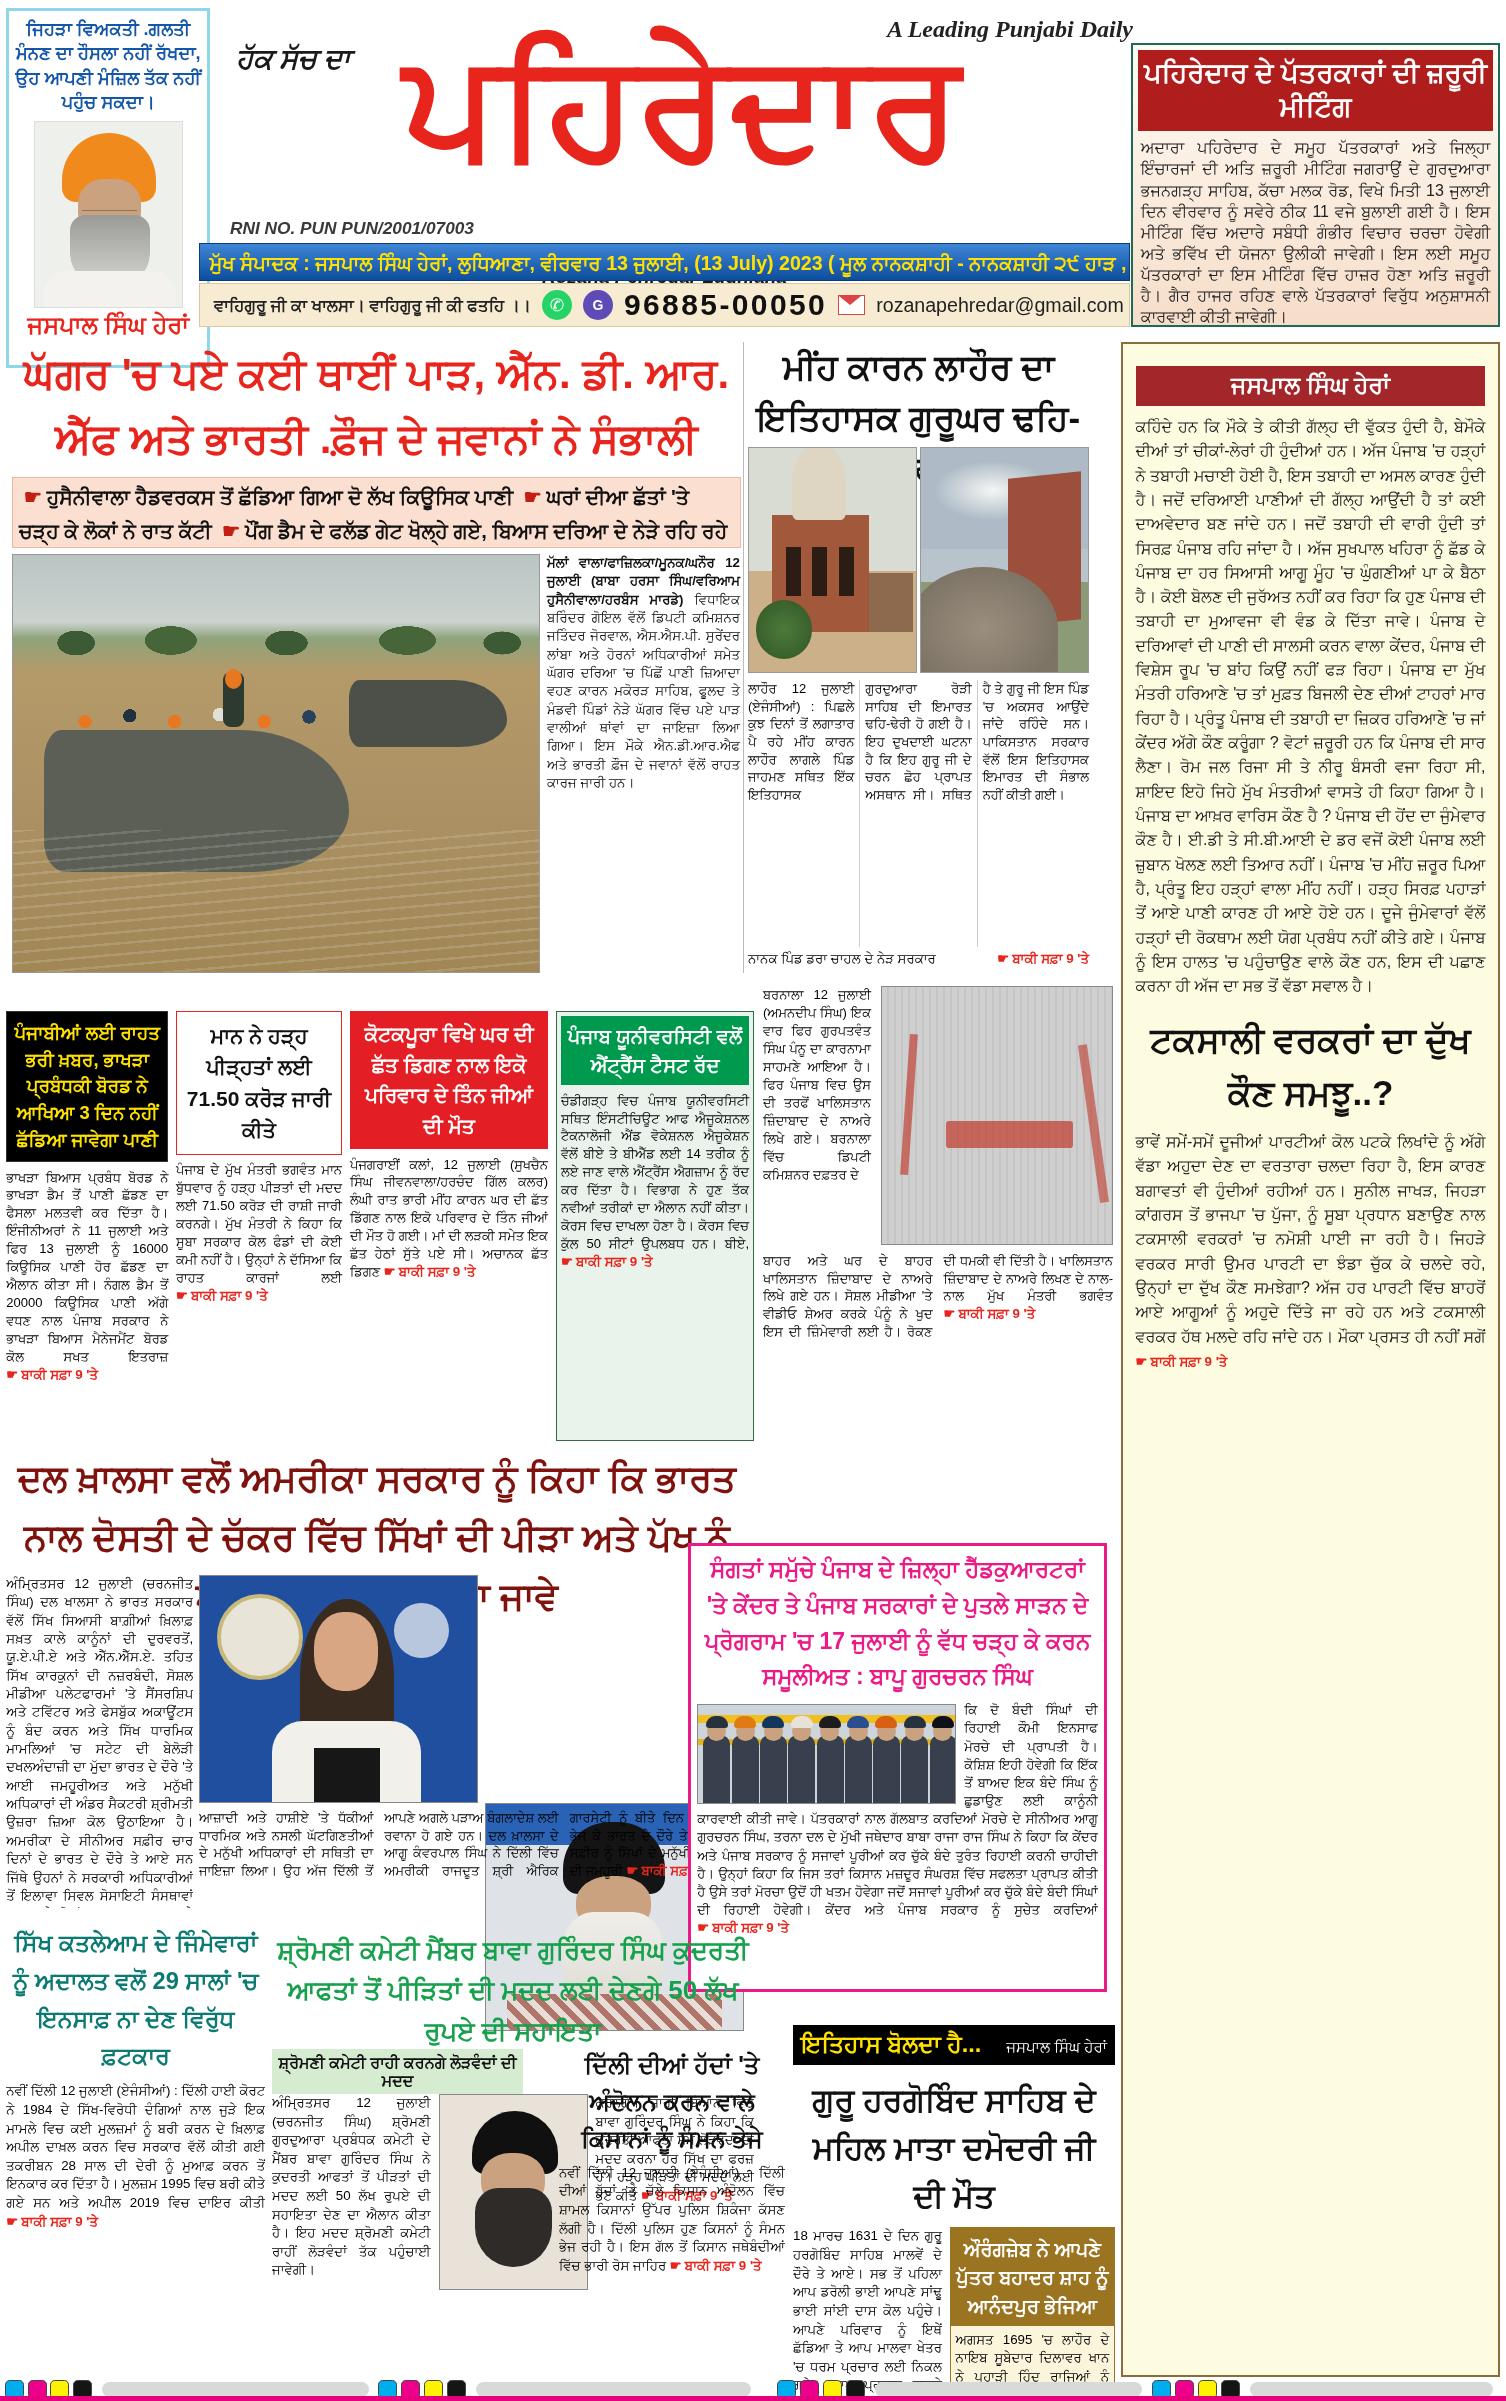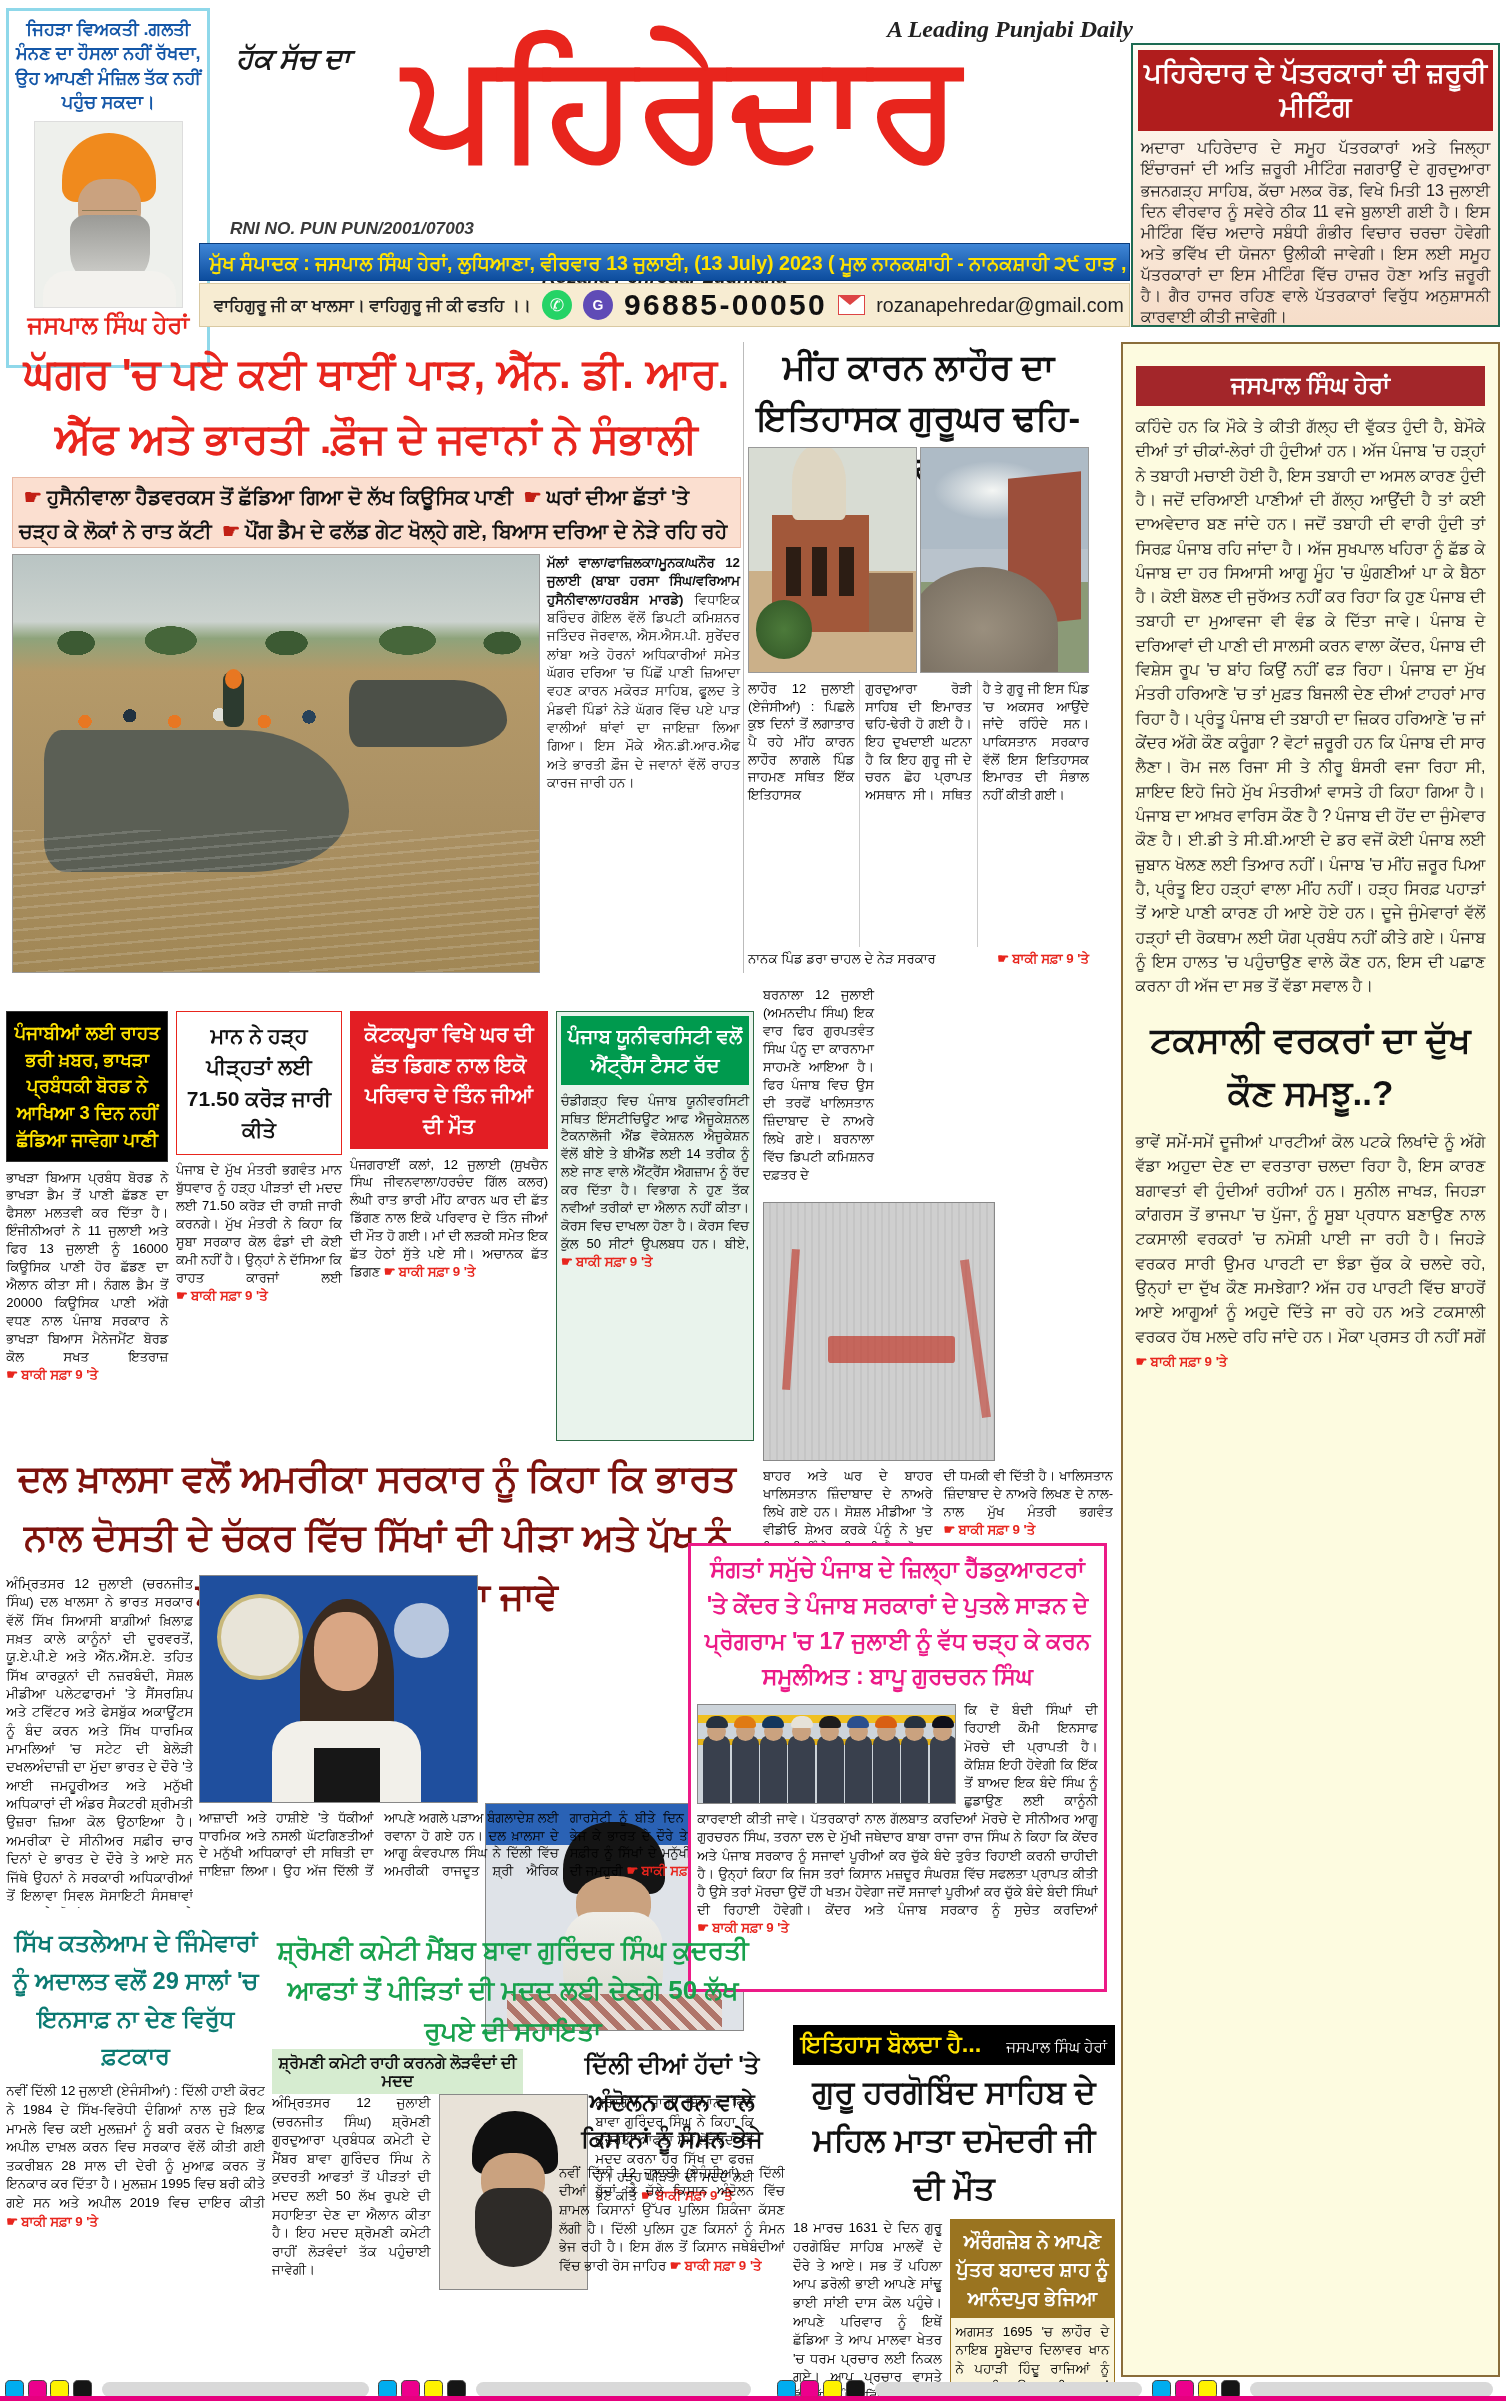--- a/index.html
+++ b/index.html
@@ -91,21 +91,21 @@
   .b2 { left:176px; width:166px; }
   .b2-title { border:1.6px solid #e8251d; color:#111; font-weight:bold; font-size:21px; text-align:center; padding:7.9px 4.7px; line-height:1.5; }
   .b3 { left:350px; width:198px; }
   .b3-title { background:#e31e24; color:#fff; font-weight:bold; font-size:20.4px; text-align:center; padding:7.9px 4.7px; line-height:1.5; }
   .b4 { left:556px; width:198px; border:1.6px solid #2e6b46; background:#e9f3ec; padding:3.9px; height:430px; overflow:hidden; }
   .b4-title { background:#009a4e; color:#fff; font-weight:bold; font-size:19.6px; text-align:center; padding:6.3px 3.1px; line-height:1.45; }
 
   
   .khal { left:763px; top:980px; width:350px; }
   .khal-headline { font-size:29px; font-weight:bold; color:#111; text-align:center; line-height:1.55; }
-  .khal-row { display:flex; gap:18px; margin-top:6.3px;flex-direction:column; }
+  .khal-row { display:flex; gap:10px; margin-top:6.3px; }
   .khal-col { width:111px; font-size:13px; line-height:1.38; }
   .khal-photo { width:232px; height:259px; background:repeating-linear-gradient(90deg,#cfcfcf 0 4.7px,#c5c5c5 4.7px 7px); position:relative; overflow:hidden; border:0.8px solid #888; flex:none; }
   .graffiti1 { position:absolute; left:10%; top:18%; width:7.9px; height:55%; background:#c0392b; opacity:.65; transform:rotate(4deg); }
   .graffiti2 { position:absolute; left:28%; top:52%; width:55%; height:27px; background:#c0392b; opacity:.7; border-radius:3.1px; }
   .graffiti3 { position:absolute; right:6%; top:22%; width:9.4px; height:62%; background:#c0392b; opacity:.6; transform:rotate(-8deg); }
   .khal-bottom { margin-top:6.3px; column-count:2; column-gap:11px; font-size:13px; line-height:1.38; height:154px; overflow:hidden; }
 
   
   .dk-headline { left:6.3px; top:1449px; width:741px; color:#7e120d; font-weight:bold; font-size:37px; line-height:1.6; text-align:center; }
   .dk-left { left:6.3px; top:1575px; width:187px; height:333px; font-size:13.3px; line-height:1.38; overflow:hidden; }
@@ -146,21 +146,21 @@
   .bawa-photo { width:149px; height:196px; flex:none; background:#e8e2d8; position:relative; overflow:hidden; border:0.8px solid #888; }
   .bawa-turban { position:absolute; left:22%; top:8%; width:86px; height:63px; background:#101010; border-radius:43px 43px 12.6px 12.6px; }
   .bawa-face { position:absolute; left:28%; top:30%; width:64px; height:55px; background:#caa27f; border-radius:45%; }
   .bawa-beard { position:absolute; left:24%; top:48%; width:77px; height:79px; background:#2e2b28; border-radius:30% 30% 50% 50%; }
   .farmers { left:559px; top:2046px; width:226px; }
   .farmers-title { color:#111; font-weight:bold; font-size:24px; text-align:center; line-height:1.55; }
   .farmers-body { margin-top:6.3px; font-size:13.3px; line-height:1.4; height:157px; overflow:hidden; }
   .history { left:793px; top:2025px; width:322px; }
   .hist-bar { background:#000; color:#ffe200; font-weight:bold; font-size:23.6px; padding:6.3px 7.9px; display:flex; justify-content:space-between; align-items:baseline; }
   .hist-byline { color:#fff; font-size:15px; font-weight:normal; }
-  .hist-headline { font-size:32px; font-weight:bold; color:#111; text-align:center; line-height:1.5; margin-top:3px; }
+  .hist-headline { font-size:32px; font-weight:bold; color:#111; text-align:center; line-height:1.5; margin-top:11px; }
   .hist-row { display:flex; gap:7.9px; margin-top:7.9px; height:259px; overflow:hidden; }
   .hist-col { width:149px; font-size:13.3px; line-height:1.4; }
   .aur-box { width:165px; border:1.6px solid #9a7420; background:#fbf5dc; }
   .aur-title { background:#9a7420; color:#fff; font-weight:bold; font-size:19.6px; text-align:center; padding:6.3px 3.1px; line-height:1.45; }
   .aur-body { font-size:13.3px; line-height:1.38; padding:4.7px; }
 
   
   .strip { left:0; top:2380px; width:1506px; height:21px; }
   .marks { position:absolute; top:0; display:flex; gap:3.9px; }
   .mark { width:19px; height:19px; border-radius:4.7px; border:0.8px solid #444; }

